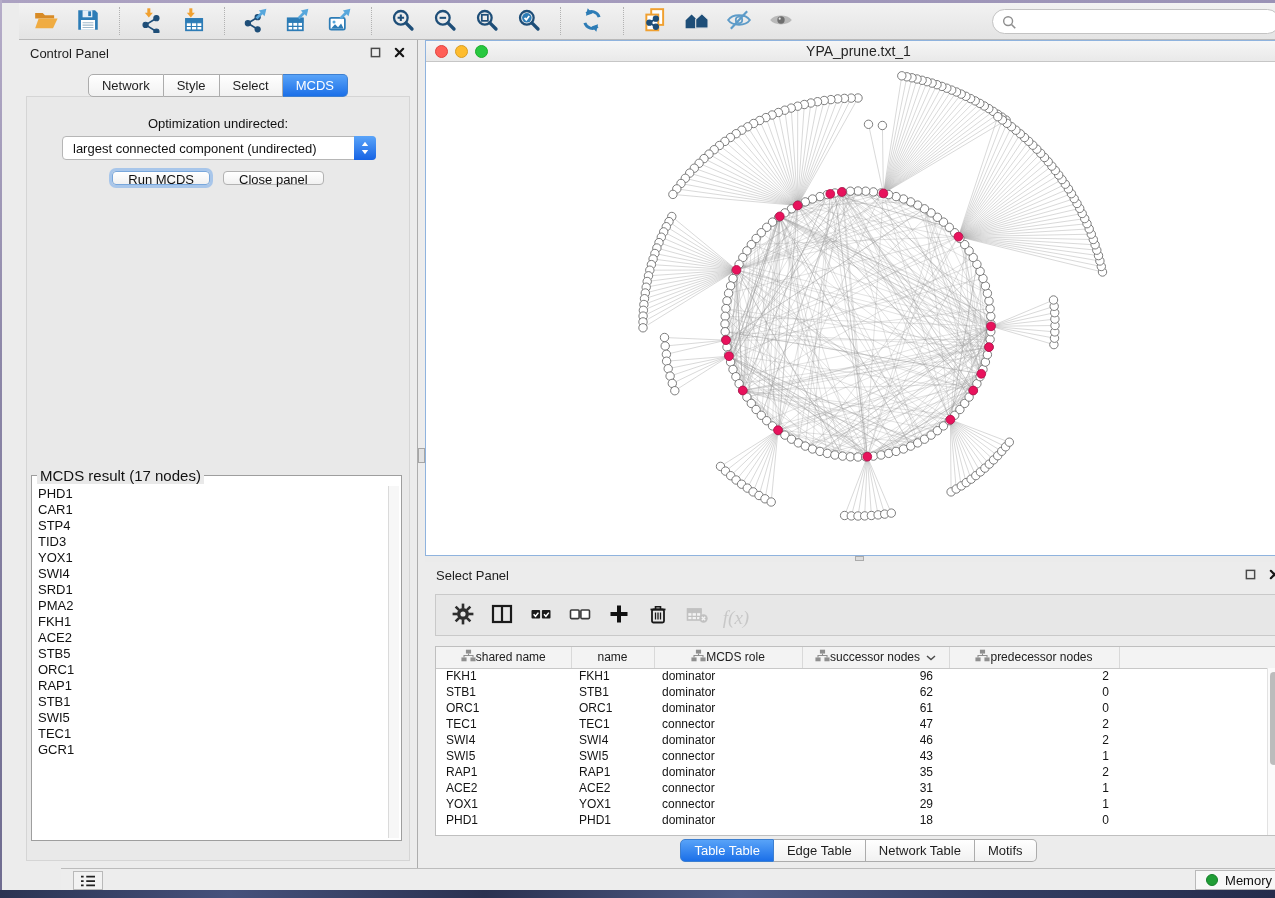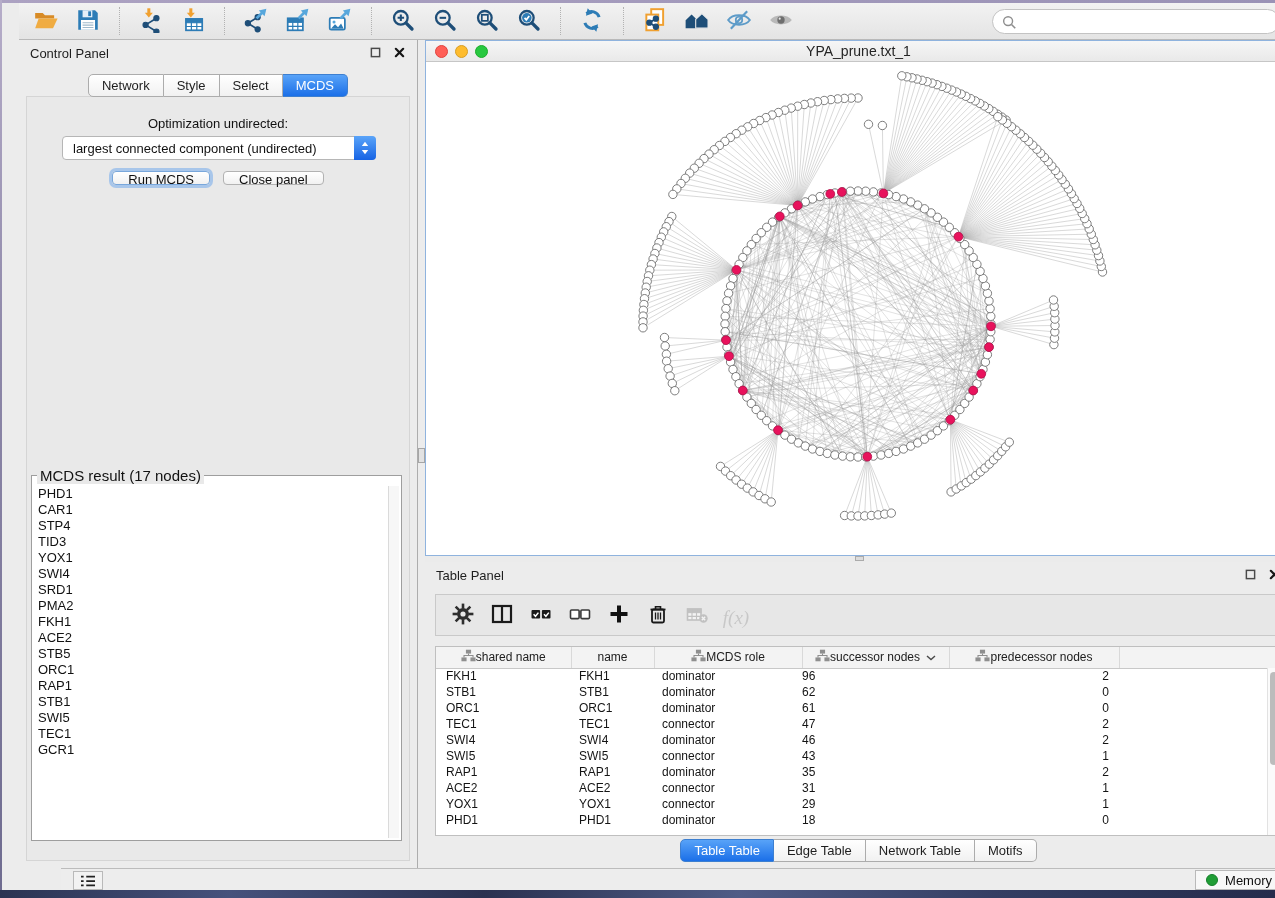--- a/index.html
+++ b/index.html
@@ -82,21 +82,21 @@
   .fx-glyph{font-family:"Liberation Serif",serif;font-style:italic;font-size:19px;color:#A9A9A9;}
   .node-table{position:absolute;left:10px;right:11px;top:84px;bottom:32px;background:#FFF;border:1px solid #BFBFBF;overflow:hidden;}
   .node-table table{width:100%;border-collapse:collapse;table-layout:fixed;font-size:12px;color:#141414;}
   .node-table th{height:21px;font-weight:normal;color:#202020;background:#F3F3F3;
     border-bottom:1px solid #C8C8C8;border-right:1px solid #D9D9D9;}
   .th-flex{display:flex;align-items:center;justify-content:center;text-align:right;}
   .th-flex svg.tree{width:15px;height:13px;}
   .th-flex svg.chev{width:10px;height:6px;margin-left:6px;}
   .node-table td{height:16px;white-space:nowrap;overflow:hidden;}
   td.c0{padding-left:10px;}  td.c1{padding-left:8px;}  td.c2{padding-left:8px;}
-  td.c3{padding-right:16px;} td.c4{text-align:right;padding-right:10px;}
+  td.c3{text-align:right;padding-right:16px;} td.c4{text-align:right;padding-right:10px;}
   .table-scrollbar{position:absolute;right:0;top:21px;bottom:0;width:13px;background:#FBFBFB;border-left:1px solid #E2E2E2;}
   .table-scrollbar .thumb{position:absolute;left:2px;top:4px;width:8px;height:93px;background:#BCBCBC;border-radius:5px;}
   .table-tabs{position:absolute;left:0;right:0;bottom:6px;display:flex;justify-content:center;}
 
   
   .status-bar{position:absolute;left:0;right:0;bottom:0;height:22px;background:#EDEDED;border-top:1px solid #BCBCBC;margin-left:42px;}
   .status-left-btn{position:absolute;left:12px;top:2px;width:30px;height:19px;background:#F2F2F2;border:1px solid #B9B9B9;display:flex;align-items:center;justify-content:center;padding:0;}
   .status-left-btn svg{width:18px;height:14px;}
   .memory-btn{position:absolute;right:7px;top:1px;height:20px;padding:0 12px 0 10px;background:#F7F7F7;border:1px solid #B9B9B9;
     display:flex;align-items:center;gap:7px;font-size:13px;color:#111;font-family:"Liberation Sans",sans-serif;}
@@ -1127,21 +1127,21 @@
         </svg>
     </div>
   </div>
 
   <div class="h-splitter">
     <div class="h-knob"></div>
   </div>
 
   <div class="table-panel">
     <div class="panel-header">
-      <span>Table Panel</span>
+      <span>Select Panel</span>
       <span class="win-btns">
         <svg viewBox="0 0 12 12">
             <rect x="1.5" y="1.5" width="9" height="9" fill="none" stroke="#4A4A4A" stroke-width="1.6"></rect>
           </svg>
         <svg viewBox="0 0 12 12">
             <path d="M2 2l8 8M10 2l-8 8" stroke="#161616" stroke-width="2.4" stroke-linecap="round"></path>
           </svg>
       </span>
     </div>
     <div class="table-toolbar" id="tableToolbar">

